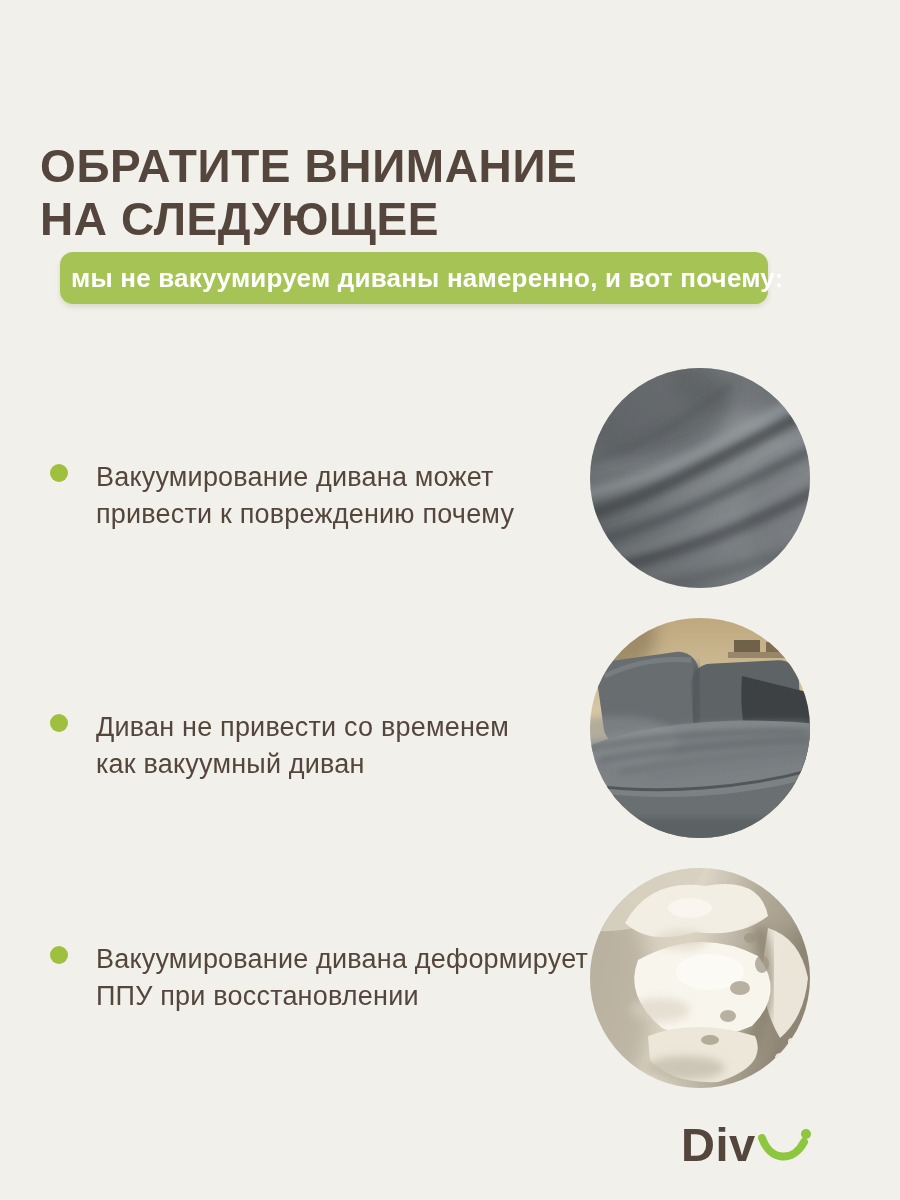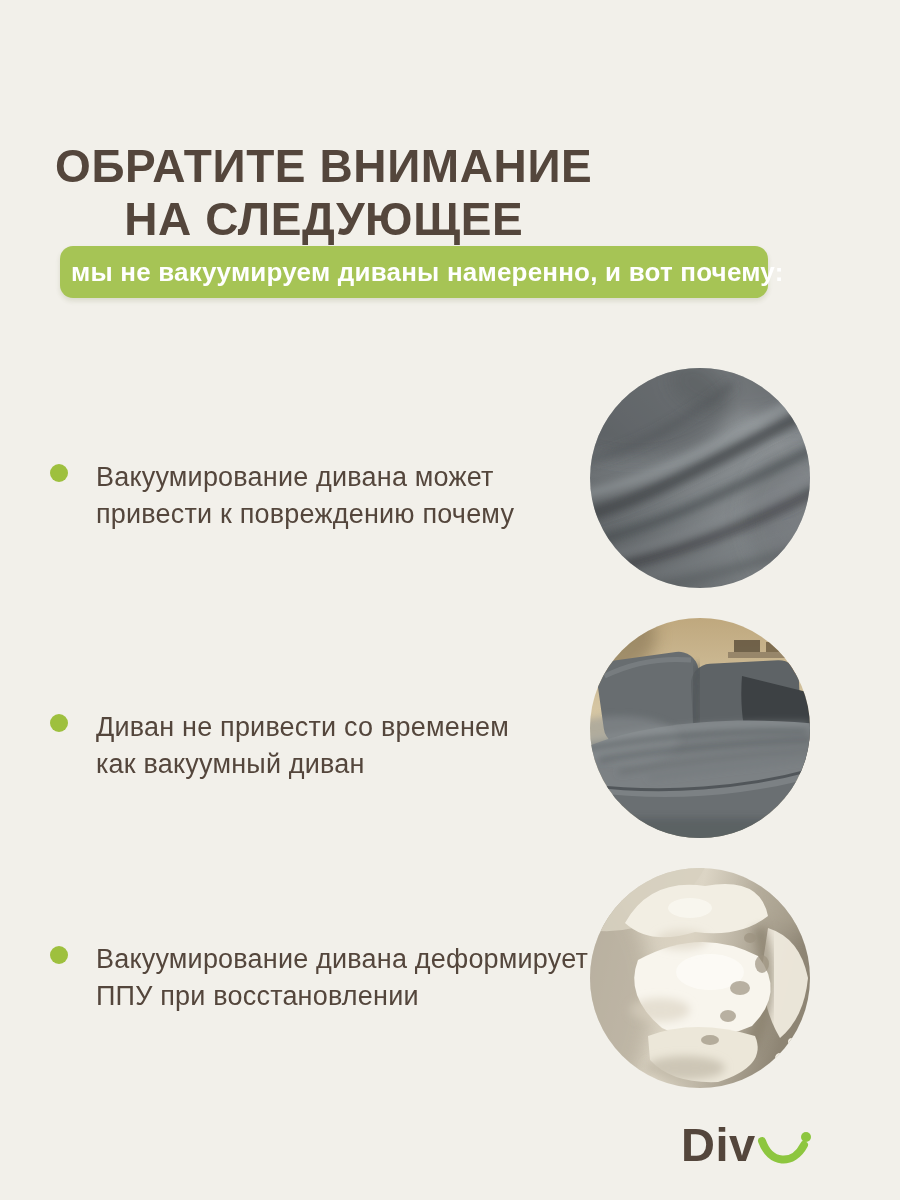--- a/index.html
+++ b/index.html
@@ -7,28 +7,27 @@
     --banner-text:#ffffff; --dot-green:#9ec03e; --smile-green:#8dc63f;
   }
   html,body{margin:0;padding:0;}
   body{
     width:900px;height:1200px;background:var(--bg,#f2f0ea);
     font-family:"Liberation Sans", sans-serif; overflow:hidden;
   }
   .canvas{position:relative;width:900px;height:1200px;background:var(--bg,#f2f0ea);}
 
   .heading{
-    position:absolute;left:55px;top:140px;
+    position:absolute;left:40px;top:140px;
     font-size:46px;line-height:53px;font-weight:700;letter-spacing:.6px;
     color:var(--text-brown,#54463c);
-    text-align:center;
   }
 
   .banner{
-    position:absolute;left:60px;top:246px;width:708px;height:52px;
+    position:absolute;left:60px;top:252px;width:708px;height:52px;
     background:var(--banner-green,#a6c455);border-radius:13px;
     display:flex;align-items:center;padding-left:11px;box-sizing:border-box;
     box-shadow:0 3px 5px rgba(80,90,30,.14);
   }
   .banner span{
     color:var(--banner-text,#ffffff);font-size:26px;font-weight:600;
     letter-spacing:.2px;white-space:nowrap;
   }
 
   .point{position:absolute;left:50px;width:500px;display:flex;gap:12px;}
@@ -44,21 +43,21 @@
   .point p span{white-space:nowrap;}
 
   .circle{
     position:absolute;left:590px;width:220px;height:220px;border-radius:50%;
     overflow:hidden;
   }
   .c1{top:368px;} .c2{top:618px;} .c3{top:868px;}
   .circle svg{display:block;width:220px;height:220px;}
 
   .logo{
-    position:absolute;left:681px;top:1117px;display:flex;align-items:flex-end;
+    position:absolute;left:681px;top:1117px;display:flex;align-items:flex-start;
     font-size:47px;font-weight:700;color:var(--text-brown,#54463c);
     letter-spacing:.5px;
   }
   .logo .smile{width:54px;height:42px;margin:10px -1px 0 1px;}
 </style>
 </head>
 <body>
 
 <div class="canvas">
 

